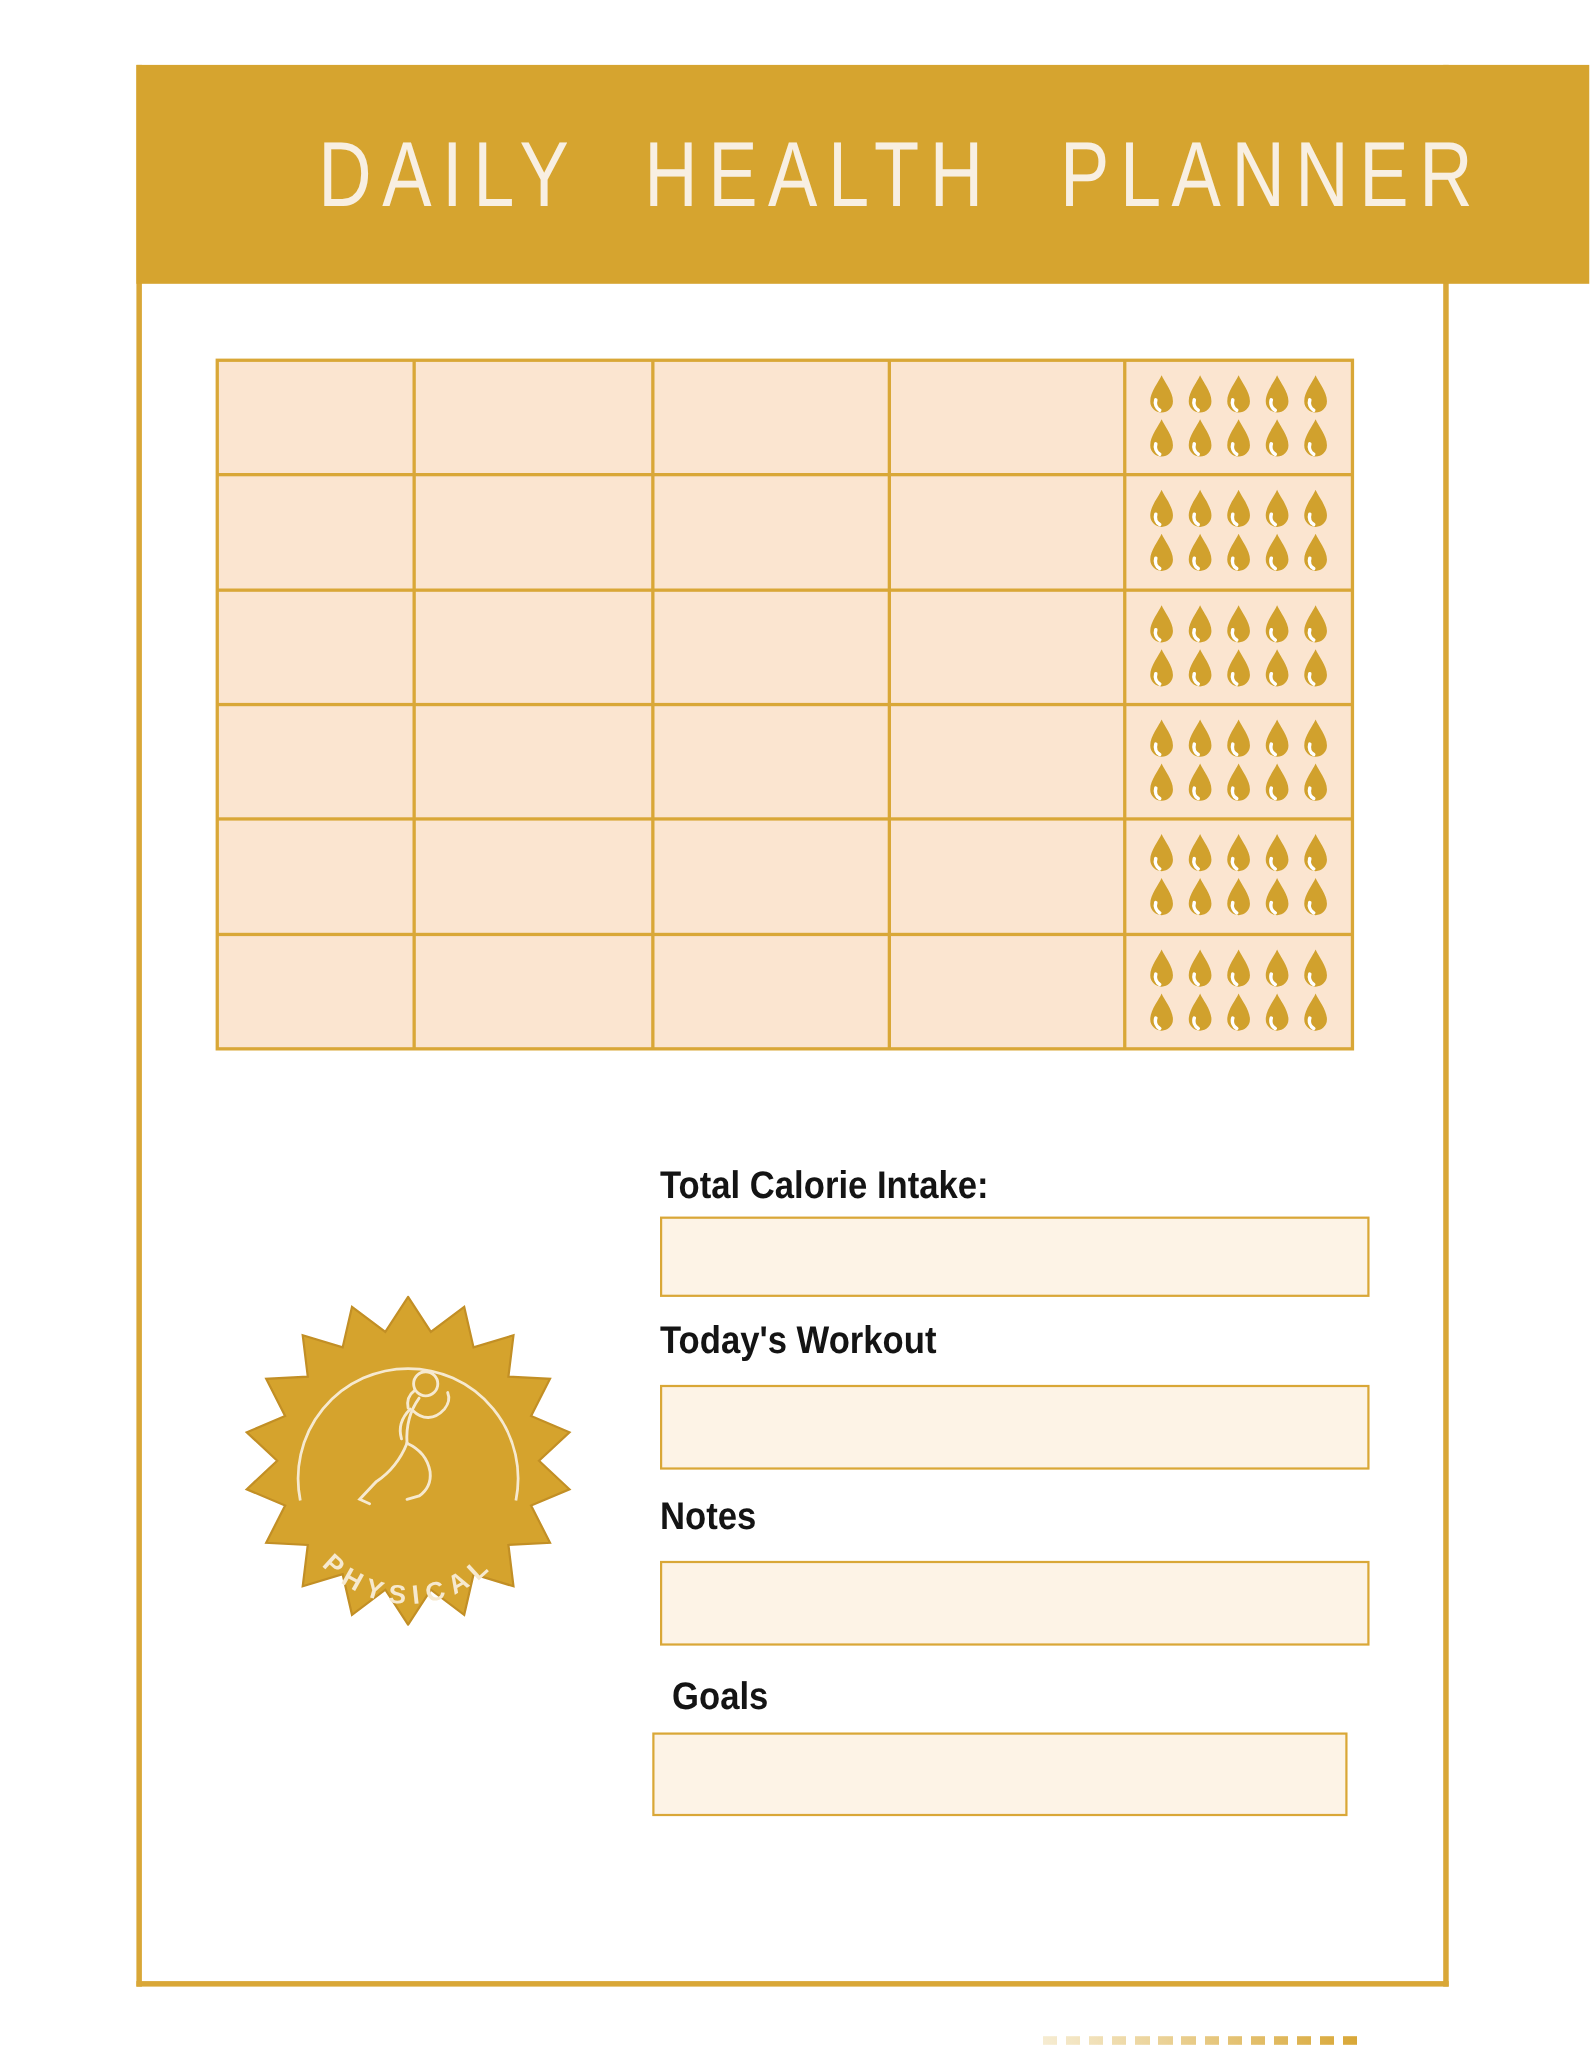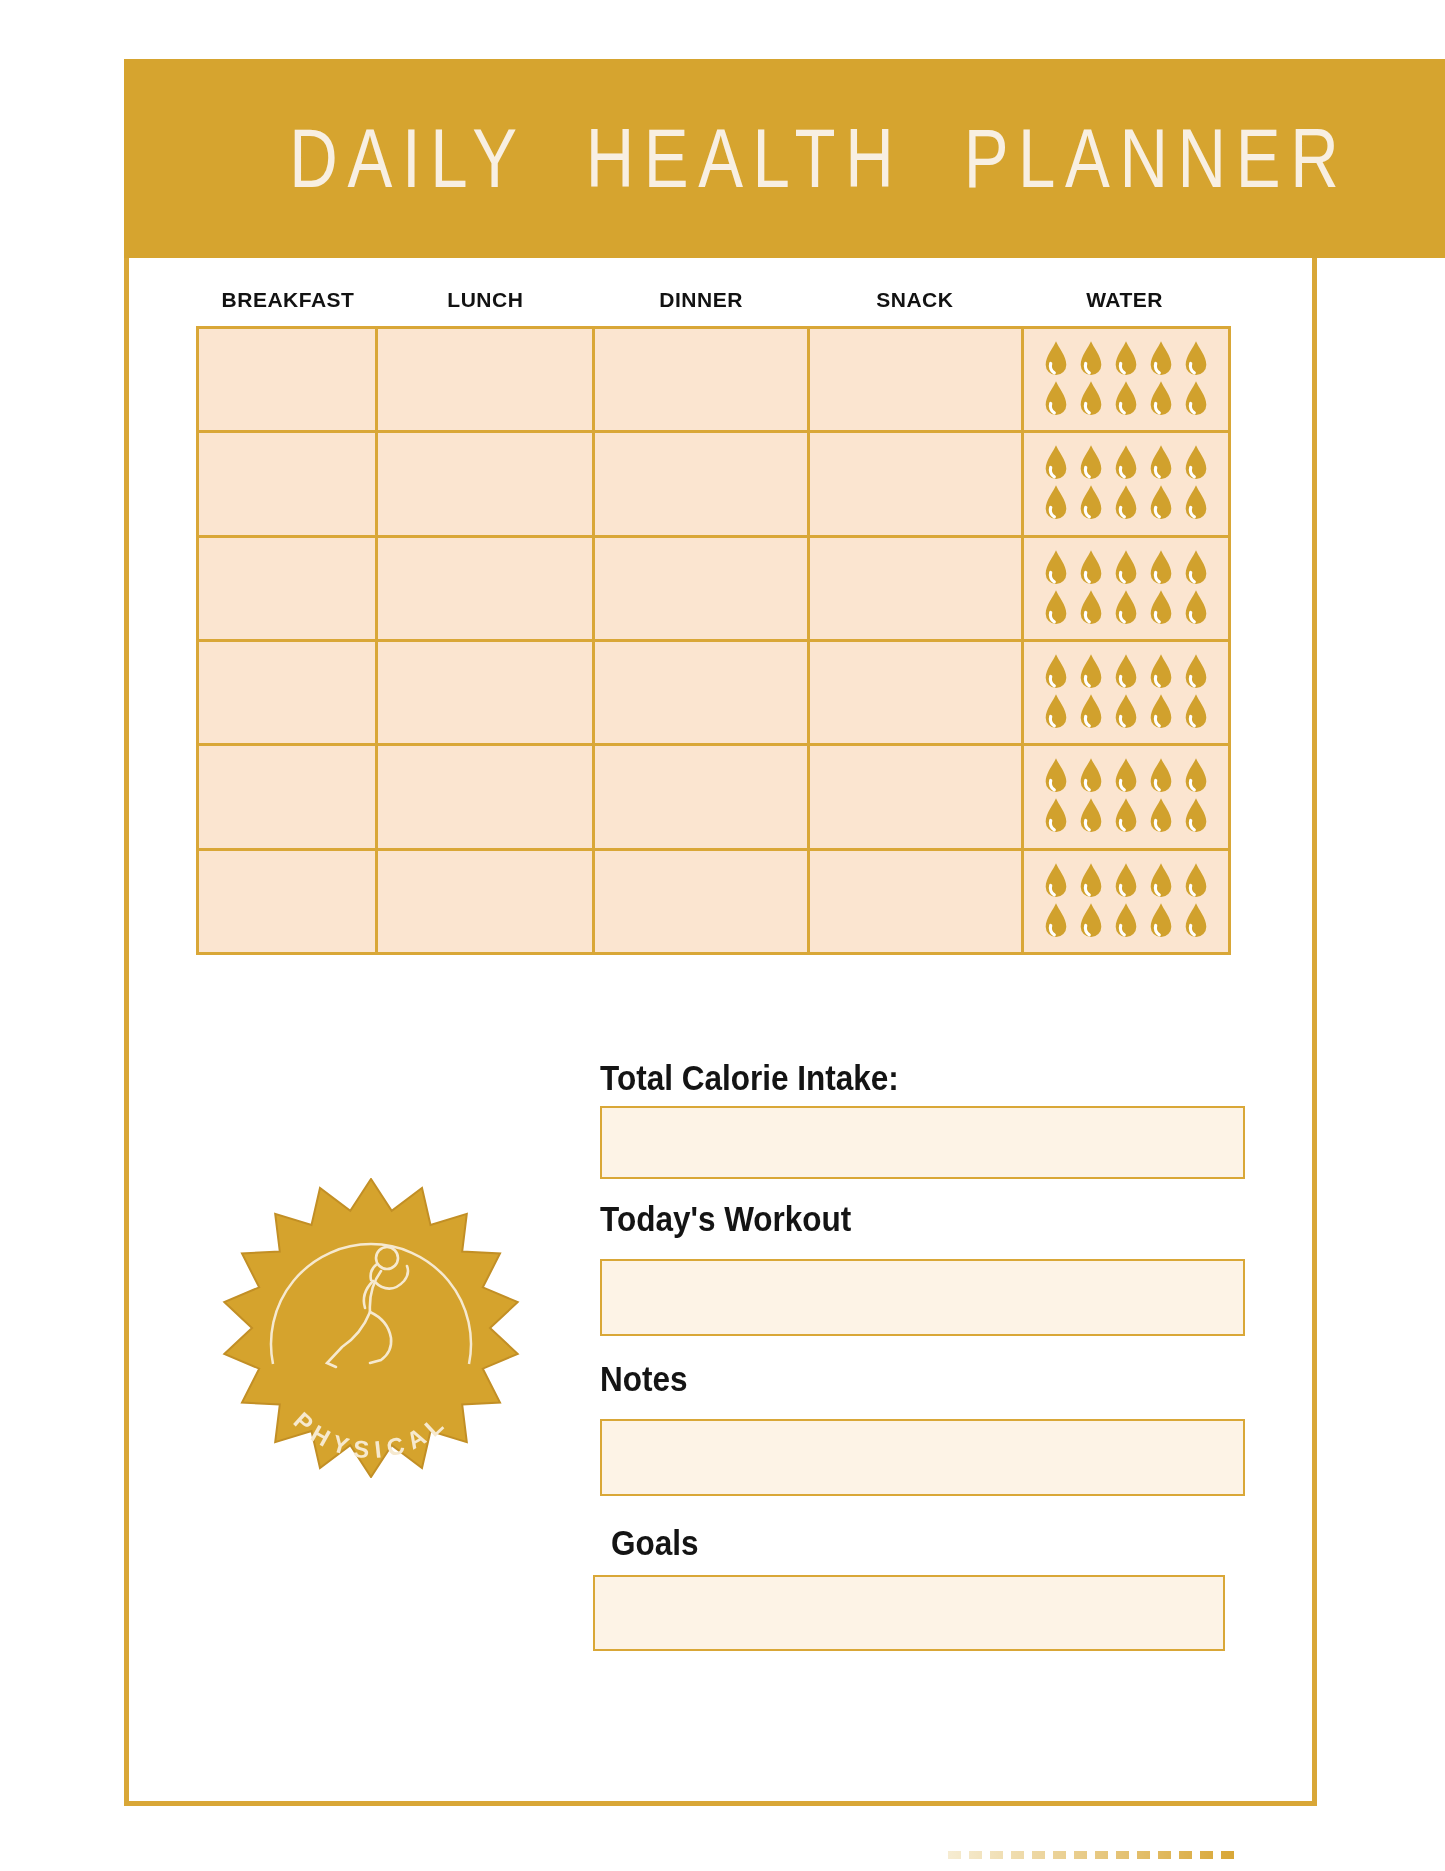--- a/index.html
+++ b/index.html
@@ -40,27 +40,20 @@
 </head>
 <body>
 
 <div class="page">
   <div class="card">
 
     <div class="band">
       <h1>DAILY HEALTH PLANNER</h1>
     </div>
 
-    <div class="colhead">
-      <span>BREAKFAST</span>
-      <span>LUNCH</span>
-      <span>DINNER</span>
-      <span>SNACK</span>
-      <span>WATER</span>
-    </div>
 
     <div class="grid">
         <div class="cell"></div>
         <div class="cell"></div>
         <div class="cell"></div>
         <div class="cell"></div>
         <div class="cell water">
           <svg class="drop" viewBox="0 0 24 34">
             <path d="M12 1 C 10 6 3 14 3 21.5 A 9 9 0 0 0 21 21.5 C 21 14 14 6 12 1 Z" fill="#D1A12D"></path>
             <path d="M7.4 20.5 a 7.2 7.2 0 0 0 3.1 8.2" stroke="#ffffff" stroke-width="2.8" fill="none" stroke-linecap="round"></path>

